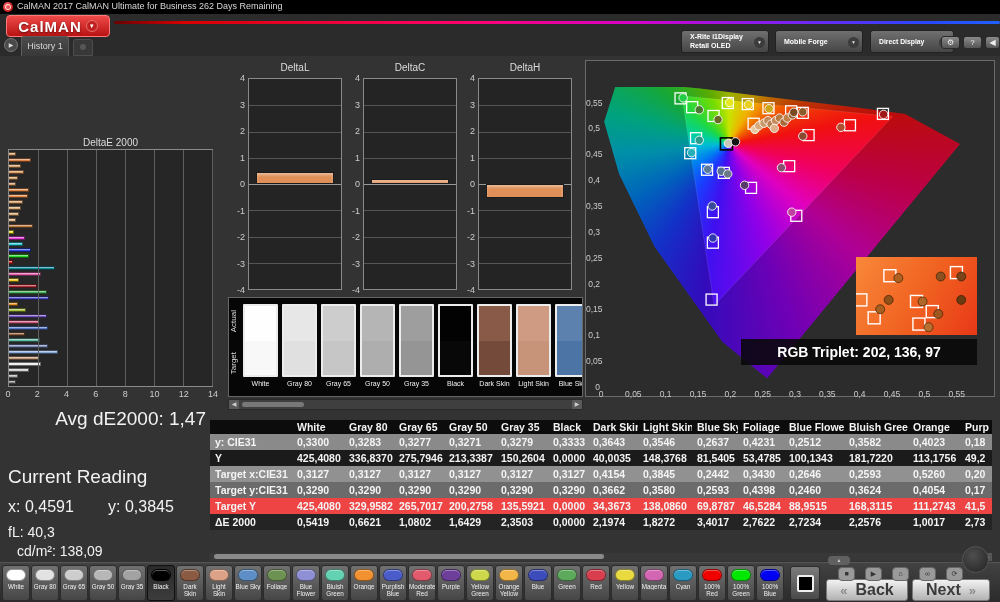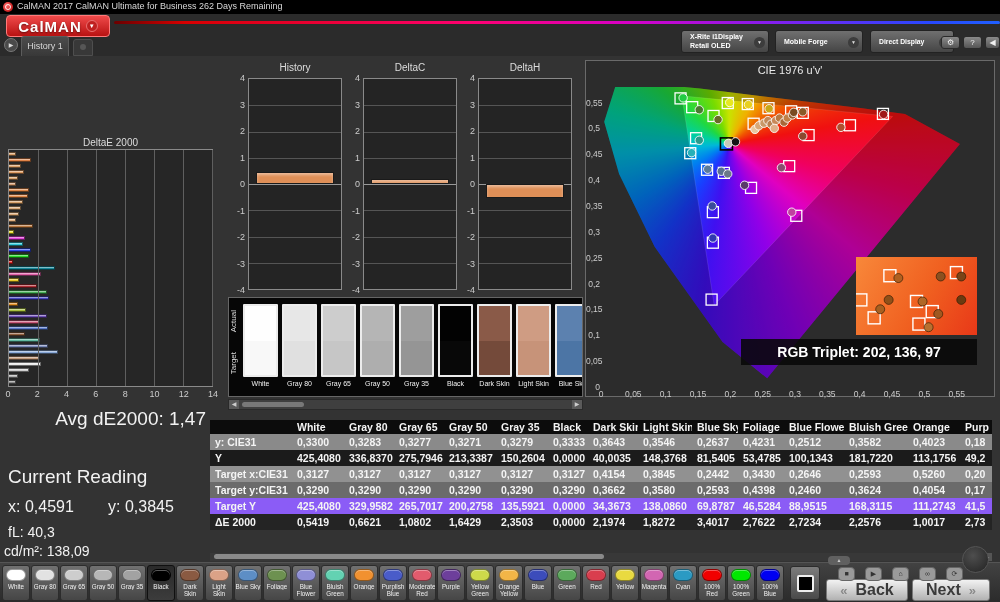--- a/index.html
+++ b/index.html
@@ -92,21 +92,21 @@
           color:#fff;font-size:14px;font-weight:bold;text-align:center;line-height:26px;}
 
   
   .stat{position:absolute;color:#f2f2f2;}
   .stat-avg{left:0;top:408px;width:206px;text-align:right;font-size:19px;}
   .stat-max{left:0;top:436px;width:206px;text-align:right;font-size:19px;}
   .stat-cr{left:8px;top:466px;font-size:19px;}
   .stat-xy{left:8px;top:498px;font-size:16px;}
   .stat-xy .ypart{position:absolute;left:100px;top:0;white-space:nowrap;}
   .stat-fl{left:8px;top:524px;font-size:14px;}
-  .stat-cd{left:4px;top:543px;font-size:14px;}
+  .stat-cd{left:17px;top:543px;font-size:14px;}
 
   
   .tablewrap{position:absolute;left:210px;top:420px;width:782px;height:133px;overflow:hidden;}
   table.datatable{border-collapse:collapse;table-layout:fixed;width:782px;font-size:10.5px;font-weight:bold;color:#f4f4f4;}
   table.datatable th{background:#0c0c0c;text-align:left;padding:1px 0 1px 5px;height:14px;white-space:nowrap;overflow:hidden;}
   table.datatable td{padding:0 0 0 5px;height:16px;white-space:nowrap;overflow:hidden;}
   .tscroll{position:absolute;left:210px;top:553px;width:782px;height:8px;background:#383838;}
   .tthumb{position:absolute;left:4px;top:1px;width:390px;height:5px;border-radius:3px;background:#8a8a8a;cursor:pointer;}
   .tarrow{position:absolute;right:0;top:0;width:9px;height:8px;background:#555;color:#ccc;font-size:5px;
           line-height:8px;text-align:center;cursor:pointer;}
@@ -241,21 +241,21 @@
       <span class="axlab" style="left: 28.5714%;">4</span>
       <span class="axlab" style="left: 42.8571%;">6</span>
       <span class="axlab" style="left: 57.1429%;">8</span>
       <span class="axlab" style="left: 71.4286%;">10</span>
       <span class="axlab" style="left: 85.7143%;">12</span>
       <span class="axlab" style="left: 100%;">14</span>
     </div>
 
   <div id="delta-charts">
       <div class="dchart" style="left: 230px;">
-        <div class="dtitle">History</div>
+        <div class="dtitle">DeltaL</div>
         <div class="dplot">
           <div class="hgrid" style="top: 12.5%;"></div>
           <div class="hgrid" style="top: 25%;"></div>
           <div class="hgrid" style="top: 37.5%;"></div>
           <div class="hgrid zero" style="top: 50%;"></div>
           <div class="hgrid" style="top: 62.5%;"></div>
           <div class="hgrid" style="top: 75%;"></div>
           <div class="hgrid" style="top: 87.5%;"></div>
           <div class="dbar" style="background: rgb(223, 143, 87); height: 5.625%; bottom: 50%;"></div>
         </div>
@@ -366,21 +366,20 @@
         <div class="patchlab" style="left: 324px;">Blue Sky</div>
       </div>
   </div>
   <div class="swscroll">
     <div class="swarrow" style="left:0;">◀</div>
     <div class="swarrow" style="right:0;">▶</div>
     <div class="swthumb"></div>
   </div>
 
   <div class="cie-panel">
-    <div class="cie-title">CIE 1976 u'v'</div>
     <div class="cie-plot">
       <div class="horseshoe" id="horseshoe" style="background: conic-gradient(at 33% 19%, rgb(200, 228, 0) 0deg, rgb(240, 176, 0) 30deg, rgb(240, 88, 0) 55deg, rgb(240, 16, 16) 80deg, rgb(240, 0, 96) 105deg, rgb(224, 0, 192) 130deg, rgb(144, 0, 232) 160deg, rgb(64, 16, 240) 190deg, rgb(24, 64, 255) 215deg, rgb(0, 128, 240) 240deg, rgb(0, 184, 216) 265deg, rgb(0, 208, 160) 285deg, rgb(32, 216, 64) 310deg, rgb(120, 220, 0) 340deg, rgb(200, 228, 0) 360deg); clip-path: polygon(3.83% -0.69%, 13.17% -1.03%, 25.5% 0.52%, 43.67% 3.45%, 67.33% 7.07%, 78.33% 8.97%, 92.5% 18.97%, 42.83% 97.07%, 31.33% 85%, 13.83% 53.28%, 4.67% 28.97%, 0.83% 11.55%);"></div>
       <svg class="cie-svg" id="cie-svg" viewBox="0 0 388 300">
           <path d="M14.9 -2.1 L51.1 -3.1 L98.9 1.6 L169.4 10.3 L261.3 21.2 L303.9 26.9 L358.9 56.9 L166.2 291.2 L121.6 255.0 L53.7 159.8 L18.1 86.9 L3.2 34.7 Z M291.6 29.5 L80.8 8.8 L113.2 218.3 Z" fill="rgba(0,0,0,0.22)" fill-rule="evenodd"></path>
           <path d="M291.6 29.5 L80.8 8.8 L113.2 218.3 Z" fill="none" stroke="rgba(255,255,255,0.10)" stroke-width="1"></path>
           <rect x="74.04" y="5.879310344827543" width="11" height="11" fill="none" stroke="#ffffff" stroke-width="1.3"></rect>
           <rect x="85.67999999999999" y="14.672413793103406" width="11" height="11" fill="none" stroke="#ffffff" stroke-width="1.3"></rect>
           <rect x="107.02" y="23.465517241379267" width="11" height="11" fill="none" stroke="#ffffff" stroke-width="1.3"></rect>
           <rect x="121.24666666666668" y="10.534482758620637" width="11" height="11" fill="none" stroke="#ffffff" stroke-width="1.3"></rect>
           <rect x="141.29333333333335" y="11.568965517241331" width="11" height="11" fill="none" stroke="#ffffff" stroke-width="1.3"></rect>
@@ -598,21 +597,21 @@
             <td>0,3290</td>
             <td>0,3662</td>
             <td>0,3580</td>
             <td>0,2593</td>
             <td>0,4398</td>
             <td>0,2460</td>
             <td>0,3624</td>
             <td>0,4054</td>
             <td>0,17</td>
           </tr>
-          <tr style="background: #8b5cf6;">
+          <tr style="background: #ef4444;">
             <td>Target Y</td>
             <td>425,4080</td>
             <td>329,9582</td>
             <td>265,7017</td>
             <td>200,2758</td>
             <td>135,5921</td>
             <td>0,0000</td>
             <td>34,3673</td>
             <td>138,0860</td>
             <td>69,8787</td>

